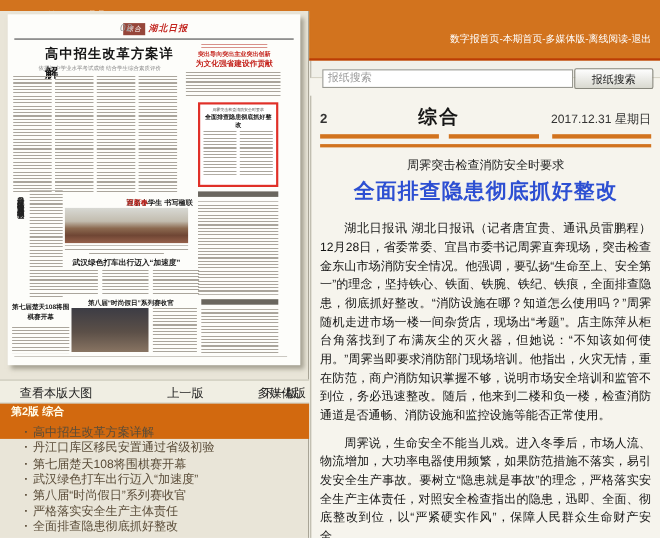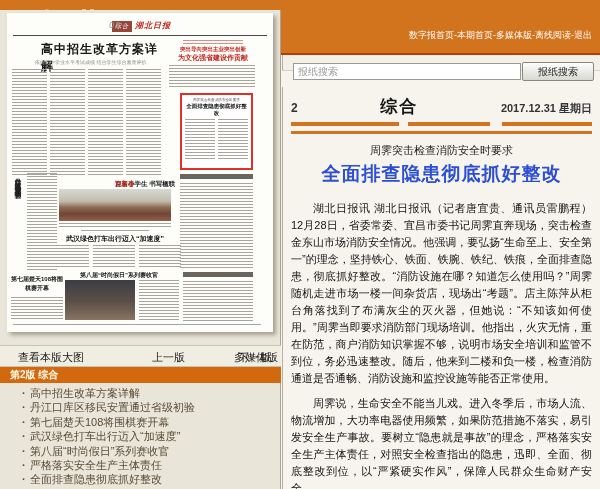--- a/index.html
+++ b/index.html
@@ -58,21 +58,21 @@
   .bc-head { left:56px; top:258px; width:112px; text-align:center; font-size:6px; font-weight:bold; color:#161616; white-space:nowrap; }
   .photo2 { left:58px; top:267px; width:70px; height:40px;
     background:linear-gradient(180deg,#3c3c44 0%,#5c5048 55%,#887462 100%); }
 
   
   .thumb-toolbar { position:absolute; left:0; top:335px; width:281px; height:22px;
     background:#f0eee3; border-top:1px solid #c6c3b4; border-bottom:1px solid #c6c3b4; font-size:11px; color:#222; }
   .thumb-toolbar a { position:absolute; top:4px; color:#222; text-decoration:none; cursor:pointer; white-space:nowrap; }
   .tl-view { left:18px;font-family:Liberation Mono, monospace; } .tl-prev { left:152px; } .tl-next { left:196px;margin-left:42px; } .tl-over { left:234px; }
 
-  .section-bar { position:absolute; left:0; top:357px; width:281px; height:16px;
+  .section-bar { position:absolute; left:0; top:357px; width:281px; height:32px;
     background:#d2690f; color:#fffbe8; font-size:10px; font-weight:bold; line-height:16px; padding-left:10px; }
 
   .article-list { position:absolute; left:0; top:376px; width:281px; list-style:none; }
   .article-list li { font-size:11px; line-height:14.4px; color:#5a4c38; padding-left:30px; position:relative; cursor:pointer; white-space:nowrap; }
   .article-list li::before { content:"·"; position:absolute; left:22px; font-weight:bold; }
 
   
   .search-row { position:absolute; left:282px; top:55px; width:318px; height:16px;
     background:#f1f0e9; border-bottom:1px solid #d6d3c6; border-left:1px solid #b5b2a4; }
   .search-input { position:absolute; left:10px; top:8px; width:228px; height:17px;
@@ -80,21 +80,21 @@
   .search-input::placeholder { color:#999; }
   .search-btn { position:absolute; right:6px; top:7px; width:72px; height:19px;
     background:linear-gradient(#fefefe,#d9d9d0); border:1px solid #88887e; border-radius:2px;
     font-size:10px; color:#222; cursor:pointer; }
 
   .content { position:absolute; left:282px; top:87px; width:318px; height:402px;
     background:#f6f4ed; border-left:1px solid #b5b2a4; padding:6px 8px 0; }
   .meta-row { display:flex; align-items:baseline; justify-content:space-between; margin-top:2px; }
   .meta-page { font-size:12px; font-weight:bold; color:#333; }
   .meta-section { font-size:17px; font-weight:bold; color:#161616; letter-spacing:2px; }
-  .meta-date { font-size:11px; font-weight:bold; color:#333;text-align:right; }
+  .meta-date { font-size:11px; font-weight:normal; color:#333;text-align:right; }
   .seg-row { display:flex; margin-top:4px; }
   .seg { height:4px; background:#d2731e; }
   .seg1 { width:36%; margin-right:3%; } .seg2 { width:27%; margin-right:4%; } .seg3 { width:30%; }
   .full-rule { height:3px; background:#d2731e; margin-top:5px; }
   .kicker { text-align:center; font-size:11px; color:#222; margin-top:9px; }
   .title { text-align:center; font-size:19px; font-weight:bold; color:#2d4fd2; margin-top:3px; letter-spacing:1px; }
   .body-text { margin-top:13px; }
   .body-text p { font-size:11px; line-height:17px; color:#141414; text-indent:2em; text-align:justify; margin-bottom:8px; }
 </style>
 </head>

